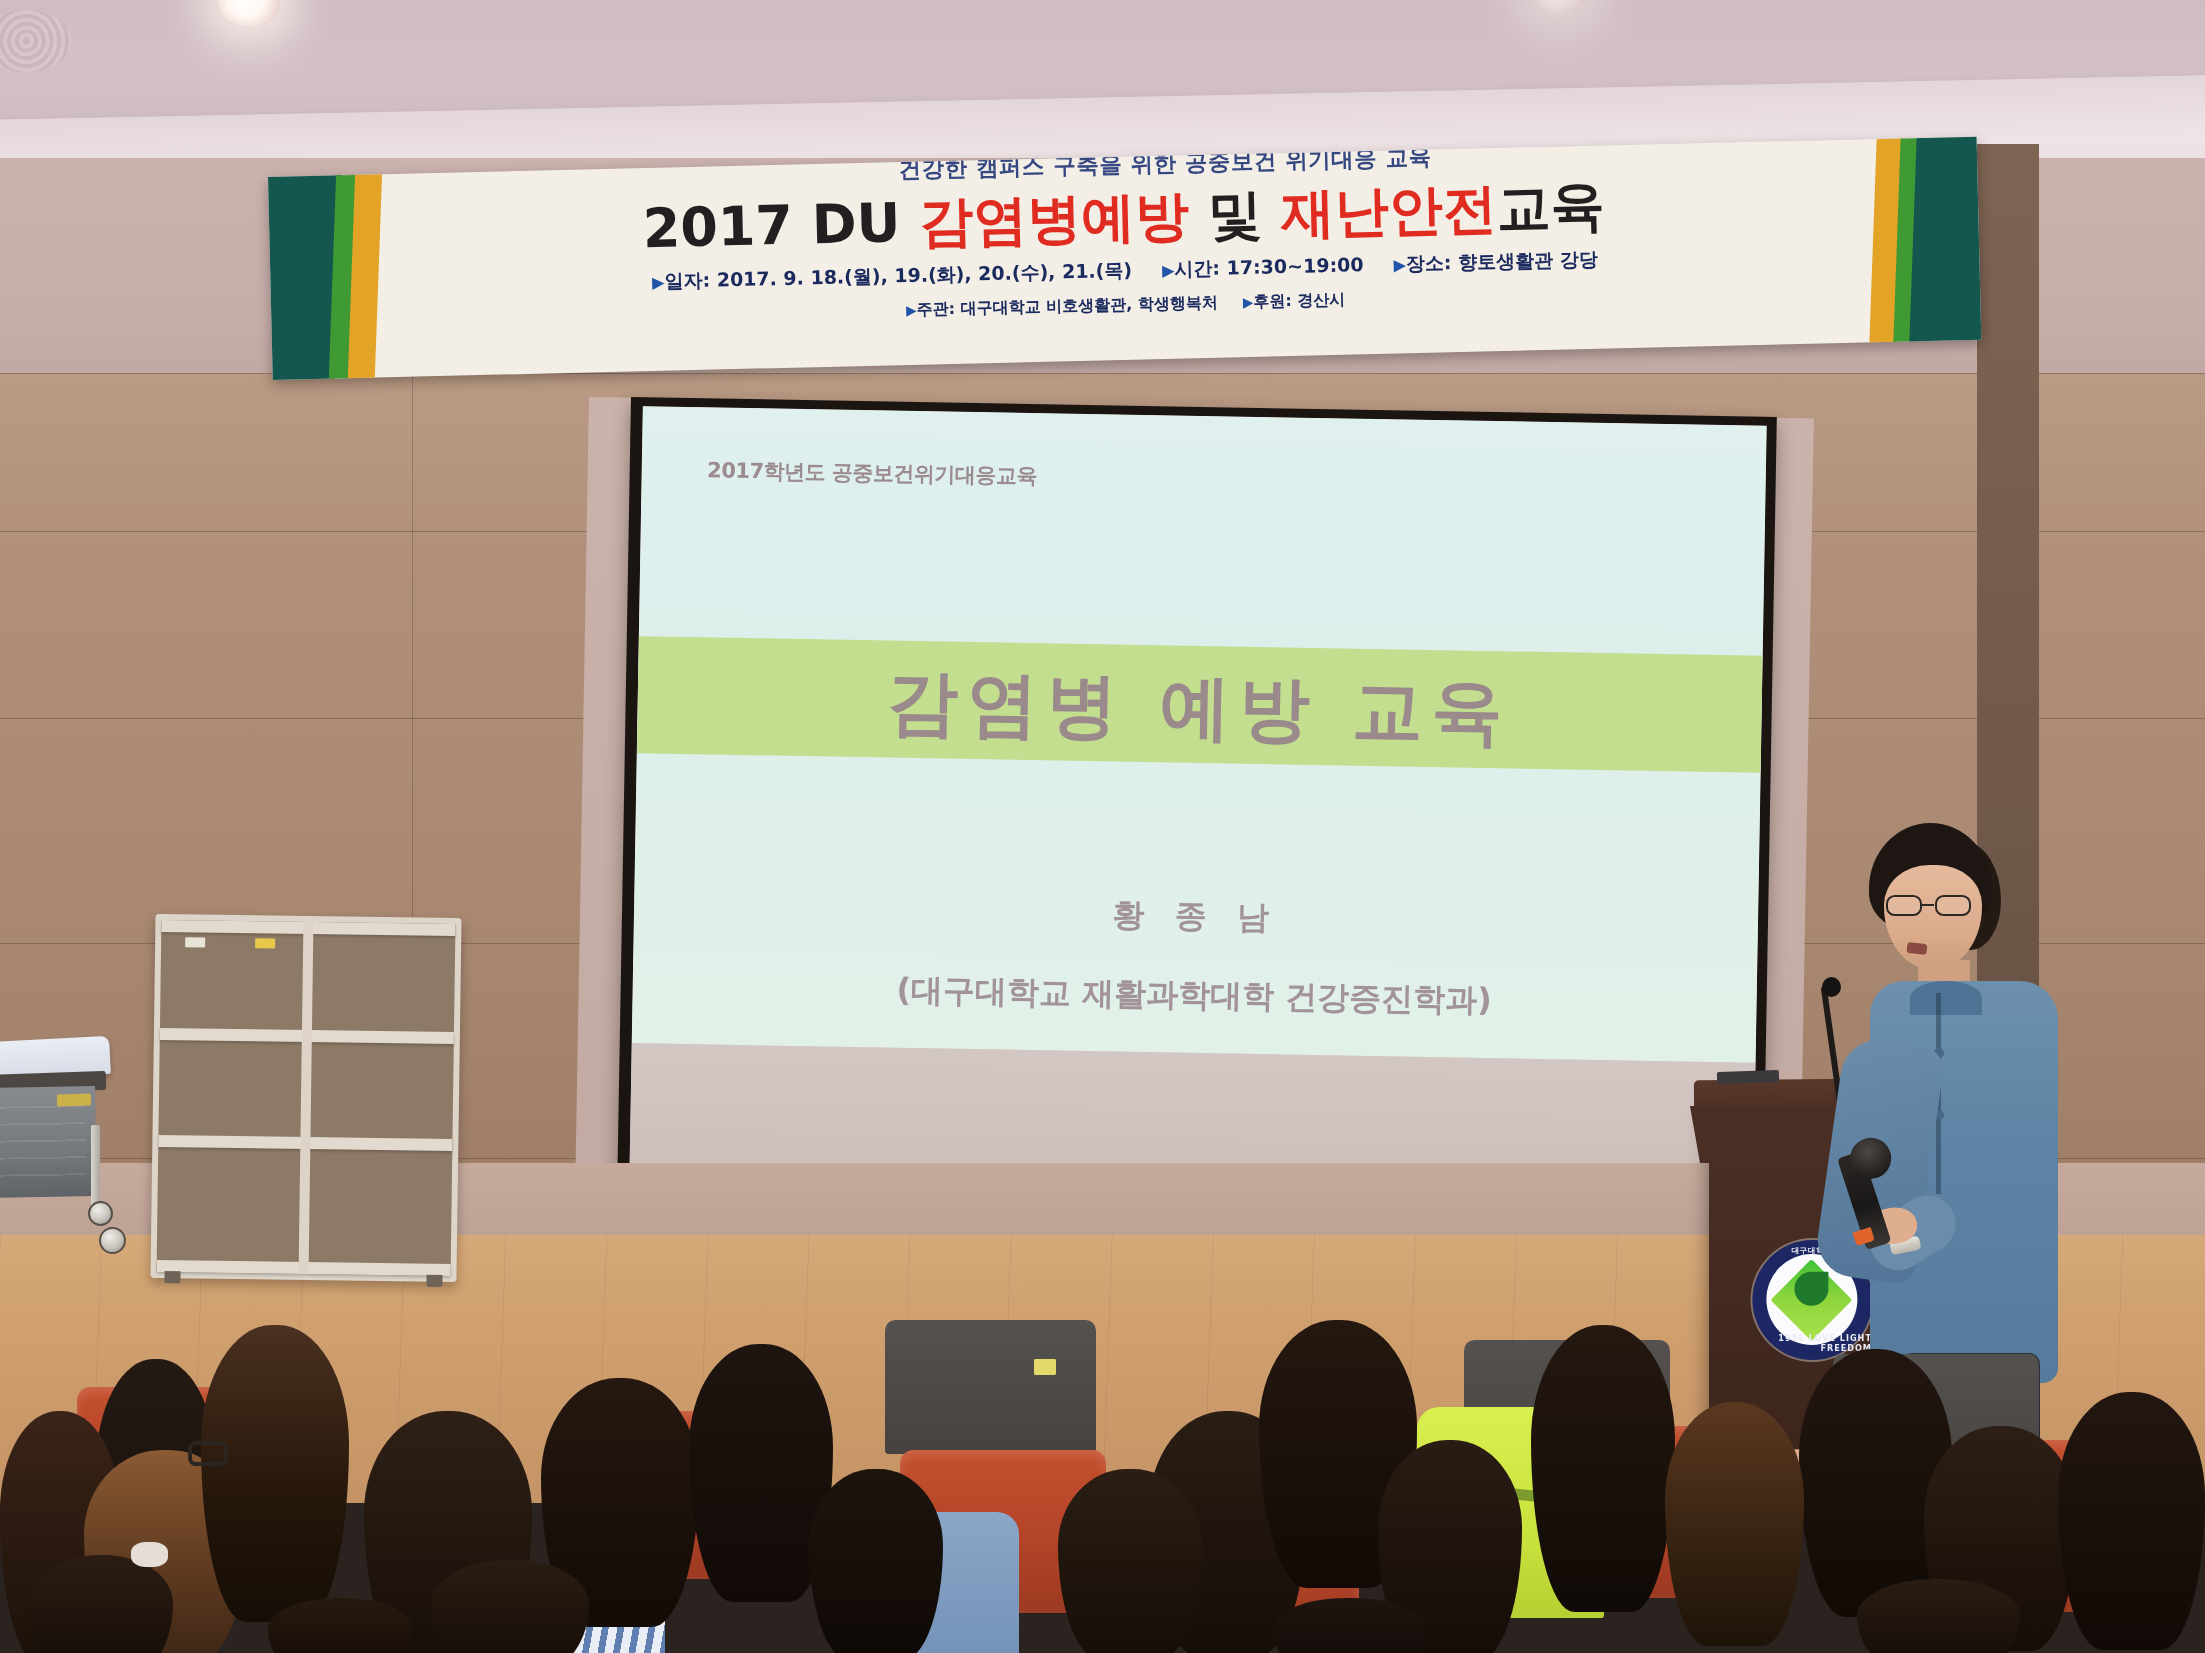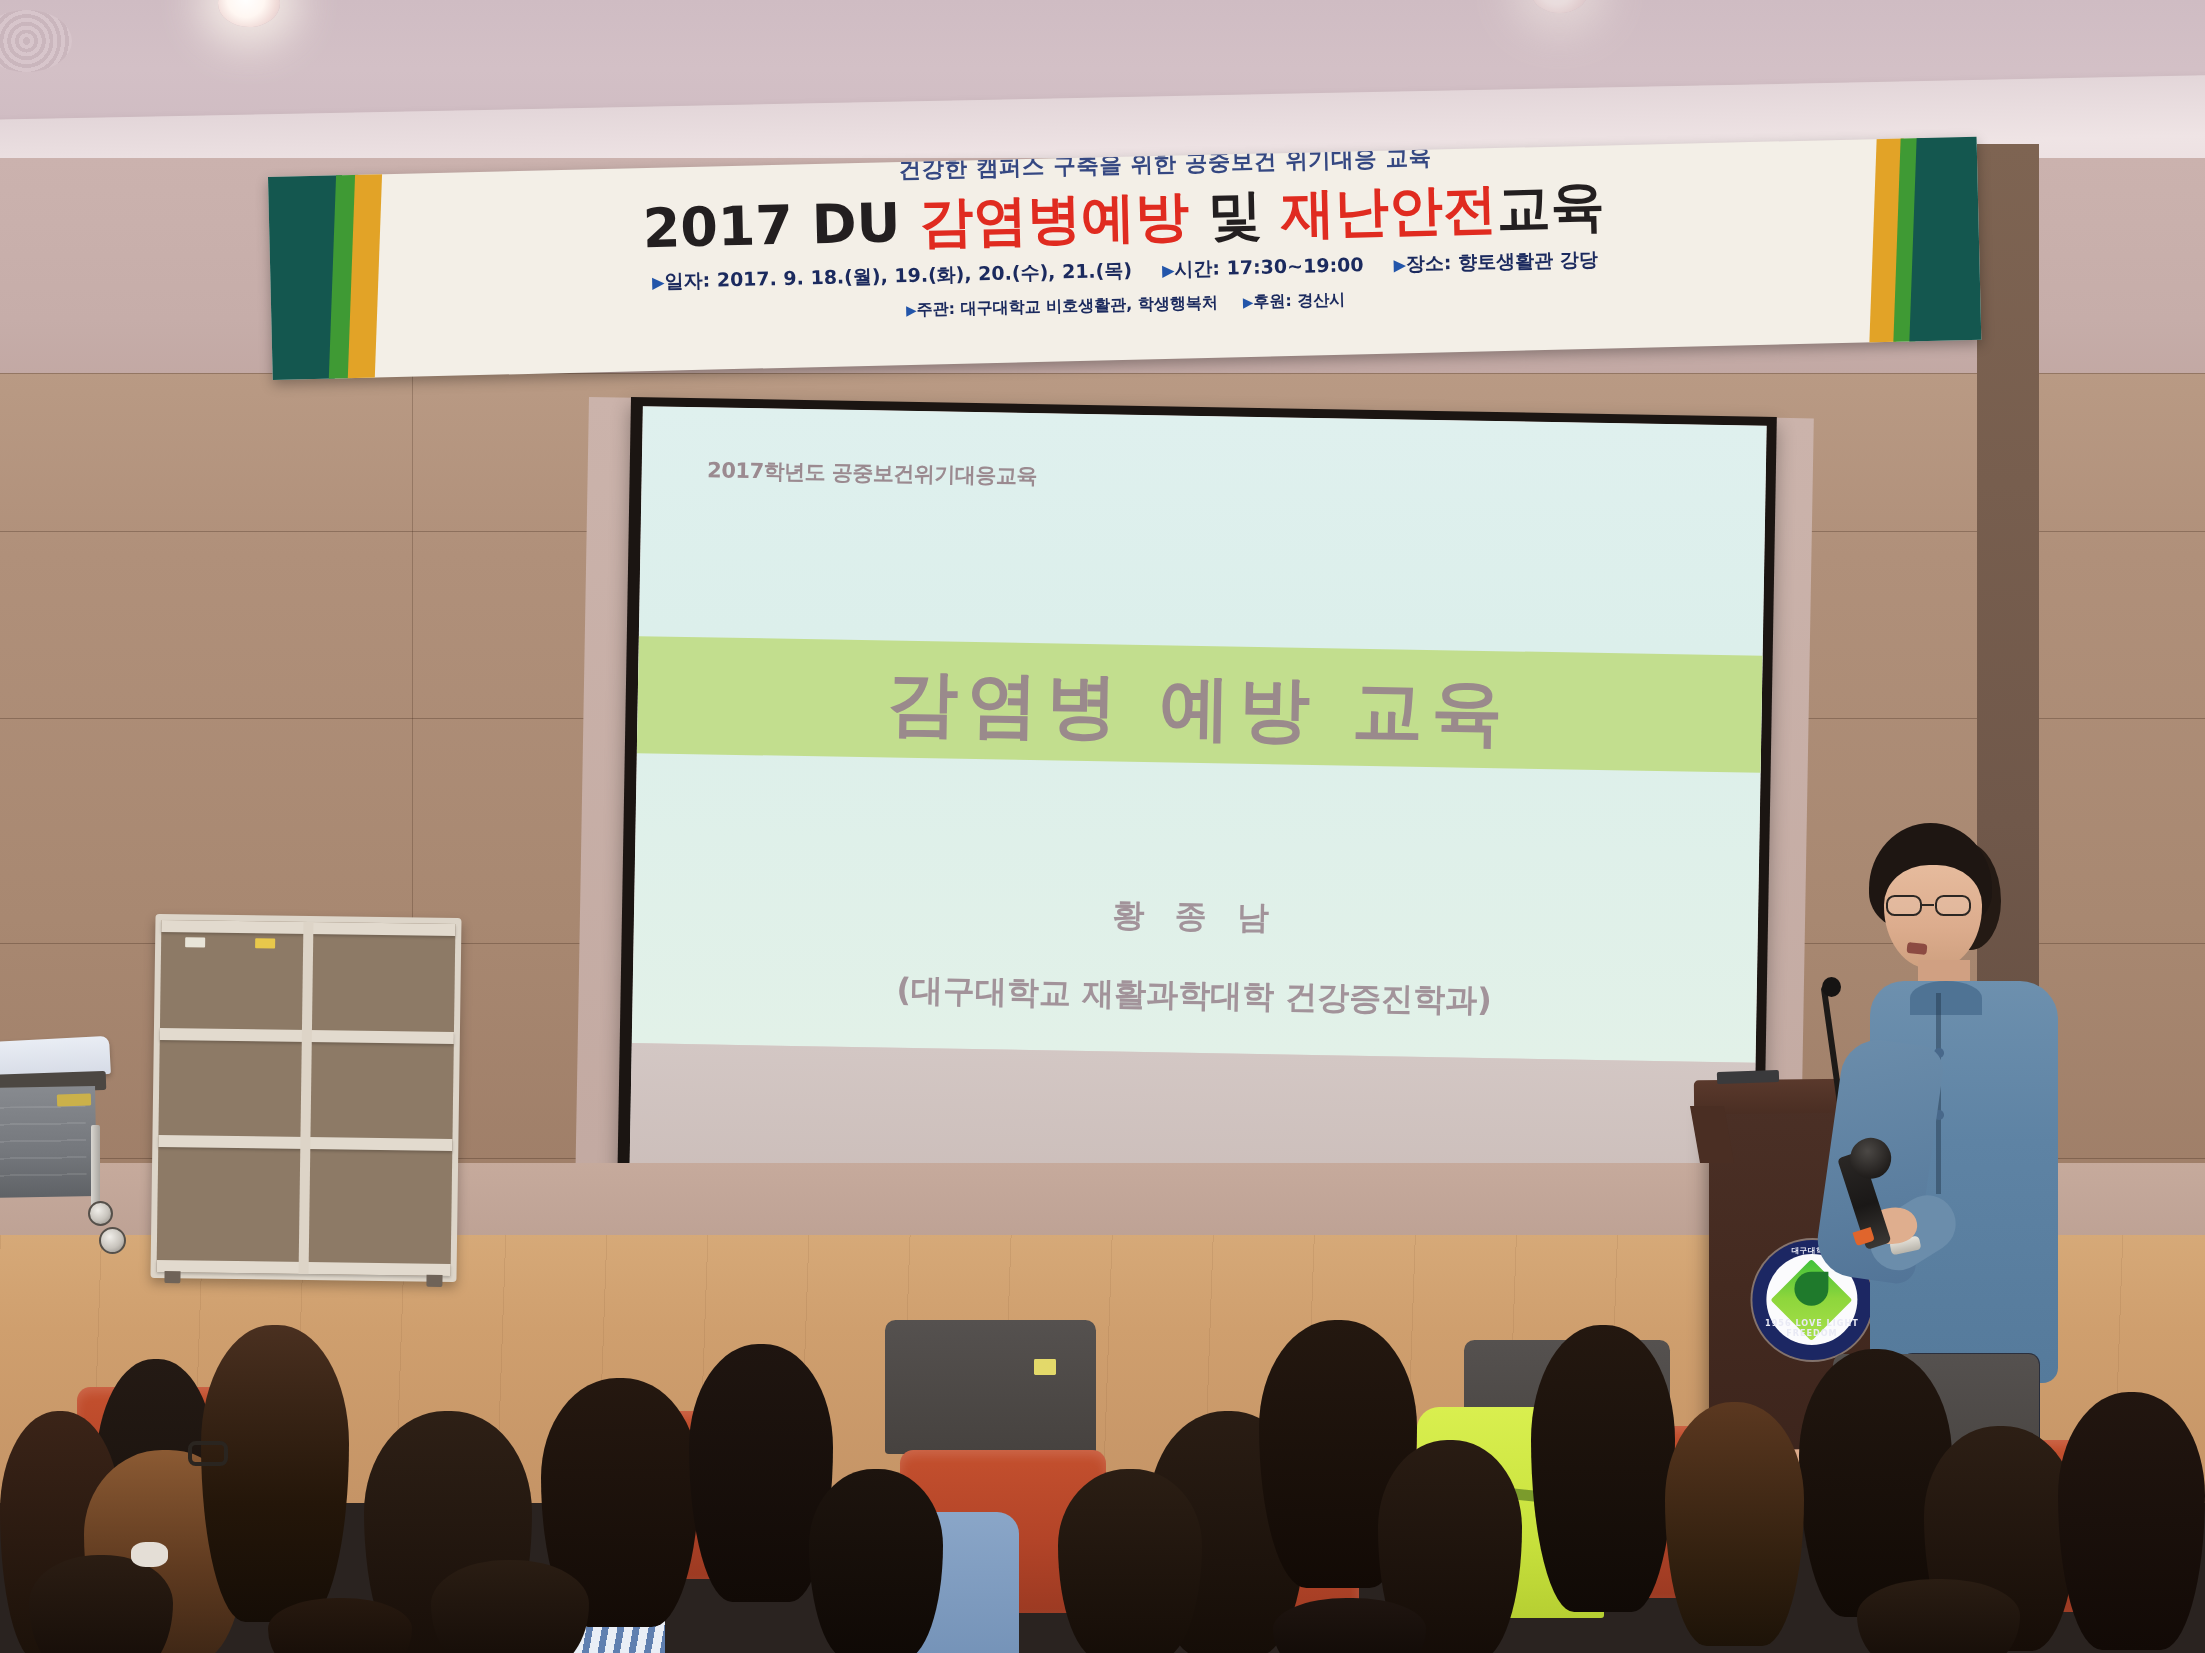--- a/index.html
+++ b/index.html
@@ -251,21 +251,21 @@
   .emblem-diamond {
     width:58px; height:58px; transform:rotate(45deg);
     background:linear-gradient(135deg,#3fc13a 0%,#8ed63c 48%,#a8e04a 100%);
     border-radius:2.9px; position:relative;
   }
   .emblem-diamond::after {
     content:""; position:absolute; left:3.8px; top:3.8px; width:34px; height:34px;
     border-radius:50% 0 50% 50%; background:#1f7a2c; transform:rotate(-45deg);
   }
   .emblem-label {
-    position:absolute; left:0; right:0; bottom:22px; text-align:center;
+    position:absolute; left:0; right:0; bottom:7px; text-align:right;
     color:#e9eaf5; font-size:8.1px; letter-spacing:1px; font-weight:bold;
   }
   .emblem-label-top {
     position:absolute; left:0; right:0; top:5.7px; text-align:center;
     color:#e9eaf5; font-size:7.7px; letter-spacing:0.5px; font-weight:bold;
   }
   .podium-mic-stand {
     position:absolute; left:120px; top:-110px; width:5.7px; height:120px;
     background:#1d1a18; border-radius:2.9px; transform:rotate(-8deg);
   }

